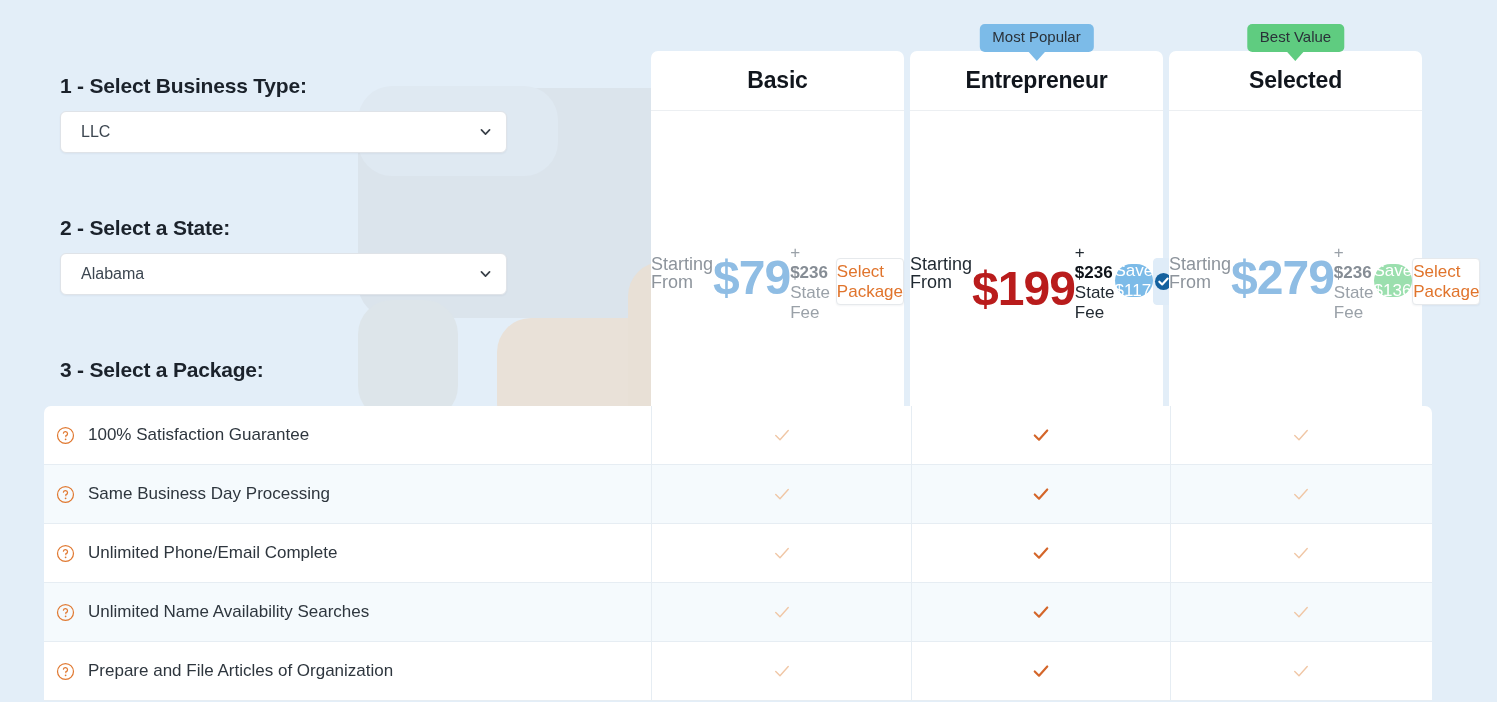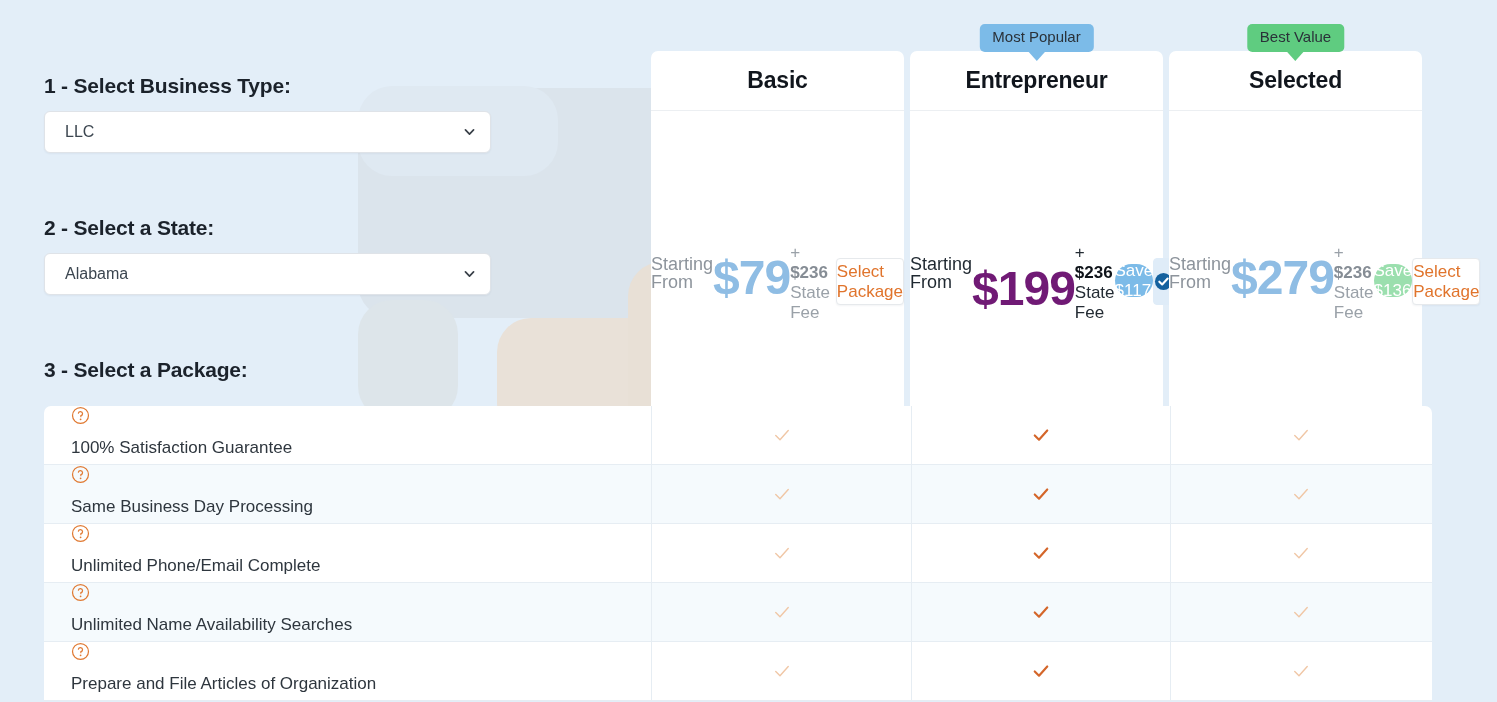--- a/index.html
+++ b/index.html
@@ -30,21 +30,21 @@
   }
   .d1 { left: 358px; top: 88px;  width: 330px; height: 230px; background: #dbe4ec; }
   .d2 { left: 358px; top: 300px; width: 100px; height: 120px; background: #dde5ea; }
   .d3 { left: 497px; top: 318px; width: 190px; height: 120px; background: #e9e1d8; }
   .d4 { left: 628px; top: 262px; width: 120px; height: 180px; background: #e8e0d6; }
   .d5 { left: 358px; top: 86px;  width: 200px; height: 90px;  background: #dfe9f2; }
 
   
   #configurator {
     position: absolute;
-    left: 44px;
+    left: 60px;
     top: 0;
     width: 460px;
     z-index: 3;
   }
   .step-label {
     font-size: 21px;
     font-weight: bold;
     color: #1b222b;
     letter-spacing: -0.2px;
   }
@@ -164,21 +164,21 @@
   .plan-card.active .starting-from { color: #1f2830; }
 
   .price {
     font-size: 48px;
     font-weight: bold;
     line-height: 1;
     margin-top: 11px;
     color: #8fbde4;
     letter-spacing: -1px;
   }
-  .plan-card.active .price { color: #701a75; margin-top: 32px; }
+  .plan-card.active .price { color: #b91c1c; margin-top: 32px; }
 
   .state-fee {
     margin-top: 21px;
     font-size: 17px;
     color: #9aa1a8;
   }
   .state-fee b { font-weight: bold; color: #868d95; }
   .plan-card.active .state-fee { color: #232b33; }
   .plan-card.active .state-fee b { color: #0f141a; }
 
@@ -238,23 +238,23 @@
     height: 59px;
     align-items: stretch;
     border-bottom: 1px solid #e6edf3;
   }
   .feature-row.odd  { background: #ffffff; }
   .feature-row.even { background: #f5fafd; }
 
   .feature-name {
     width: 607px;
     display: flex;
-    padding-left: 27px;
+    align-items: center;
+    padding-left: 12px;
     gap: 13px;
-    flex-direction: column;
   }
   .help-icon { width: 19px; height: 19px; flex: none; display: block; cursor: pointer; }
   .feature-text {
     font-size: 17px;
     color: #2e363e;
   }
 
   .feature-cell {
     width: 260px;
     display: flex;

